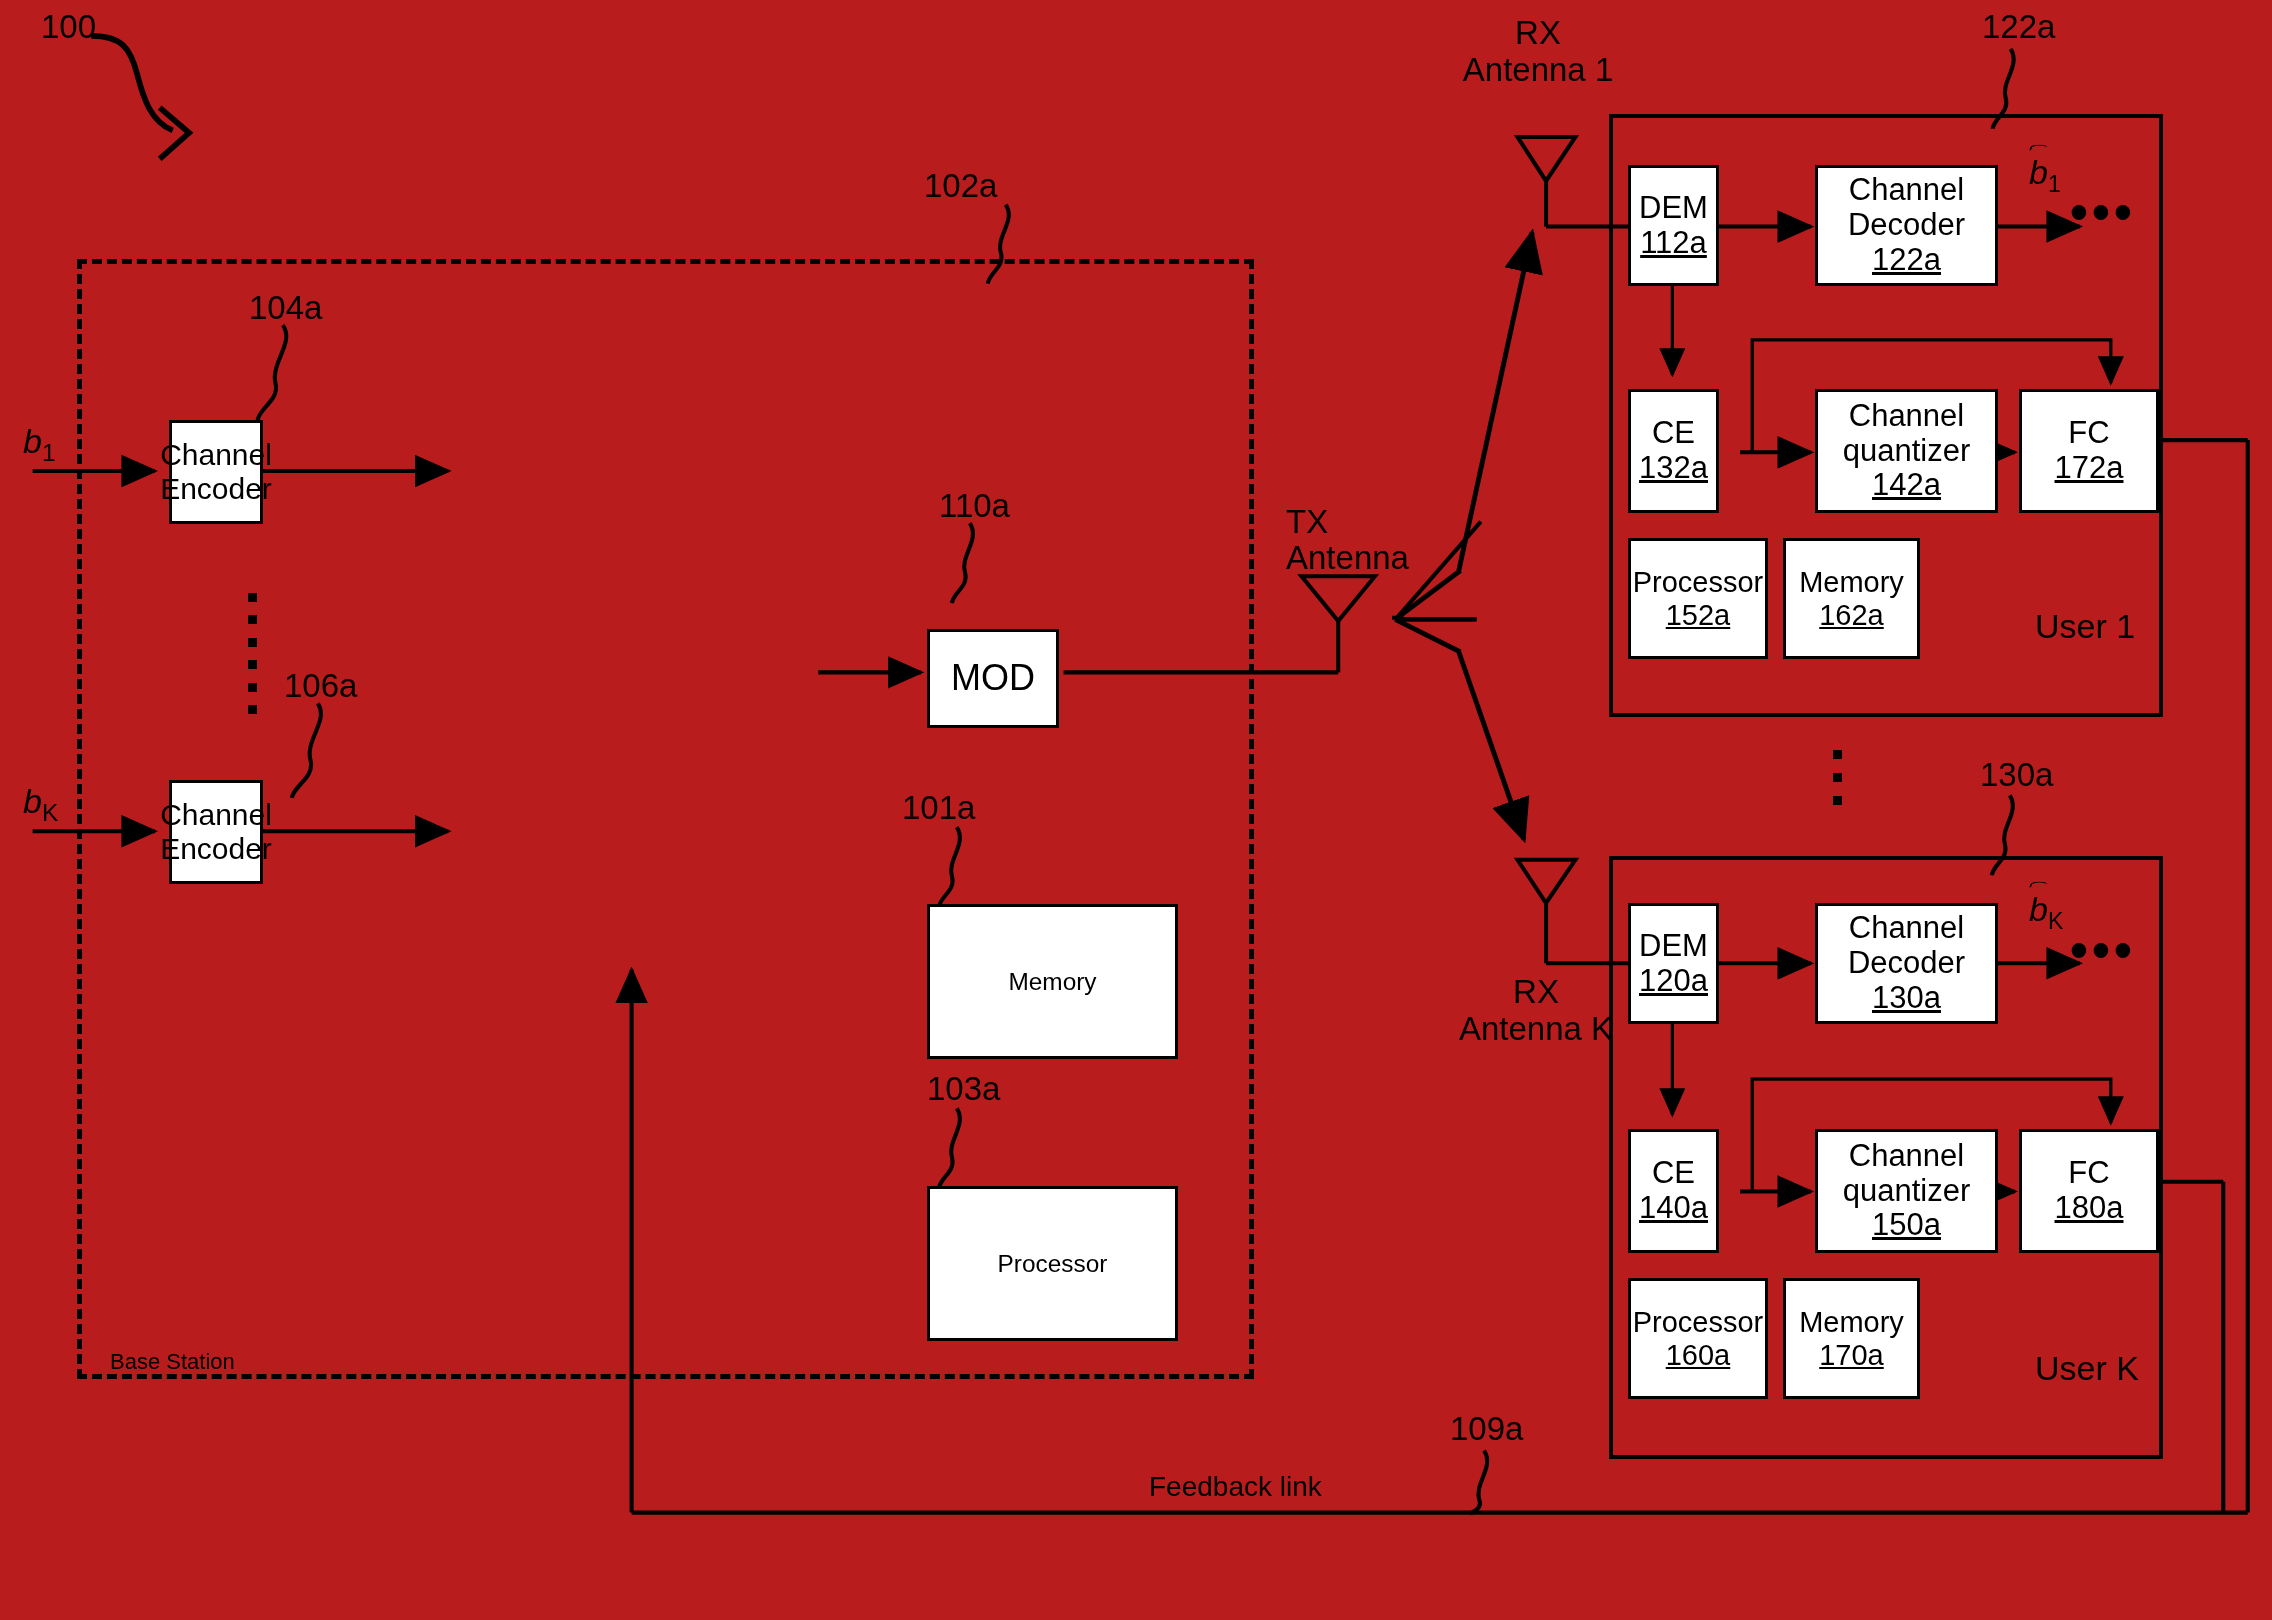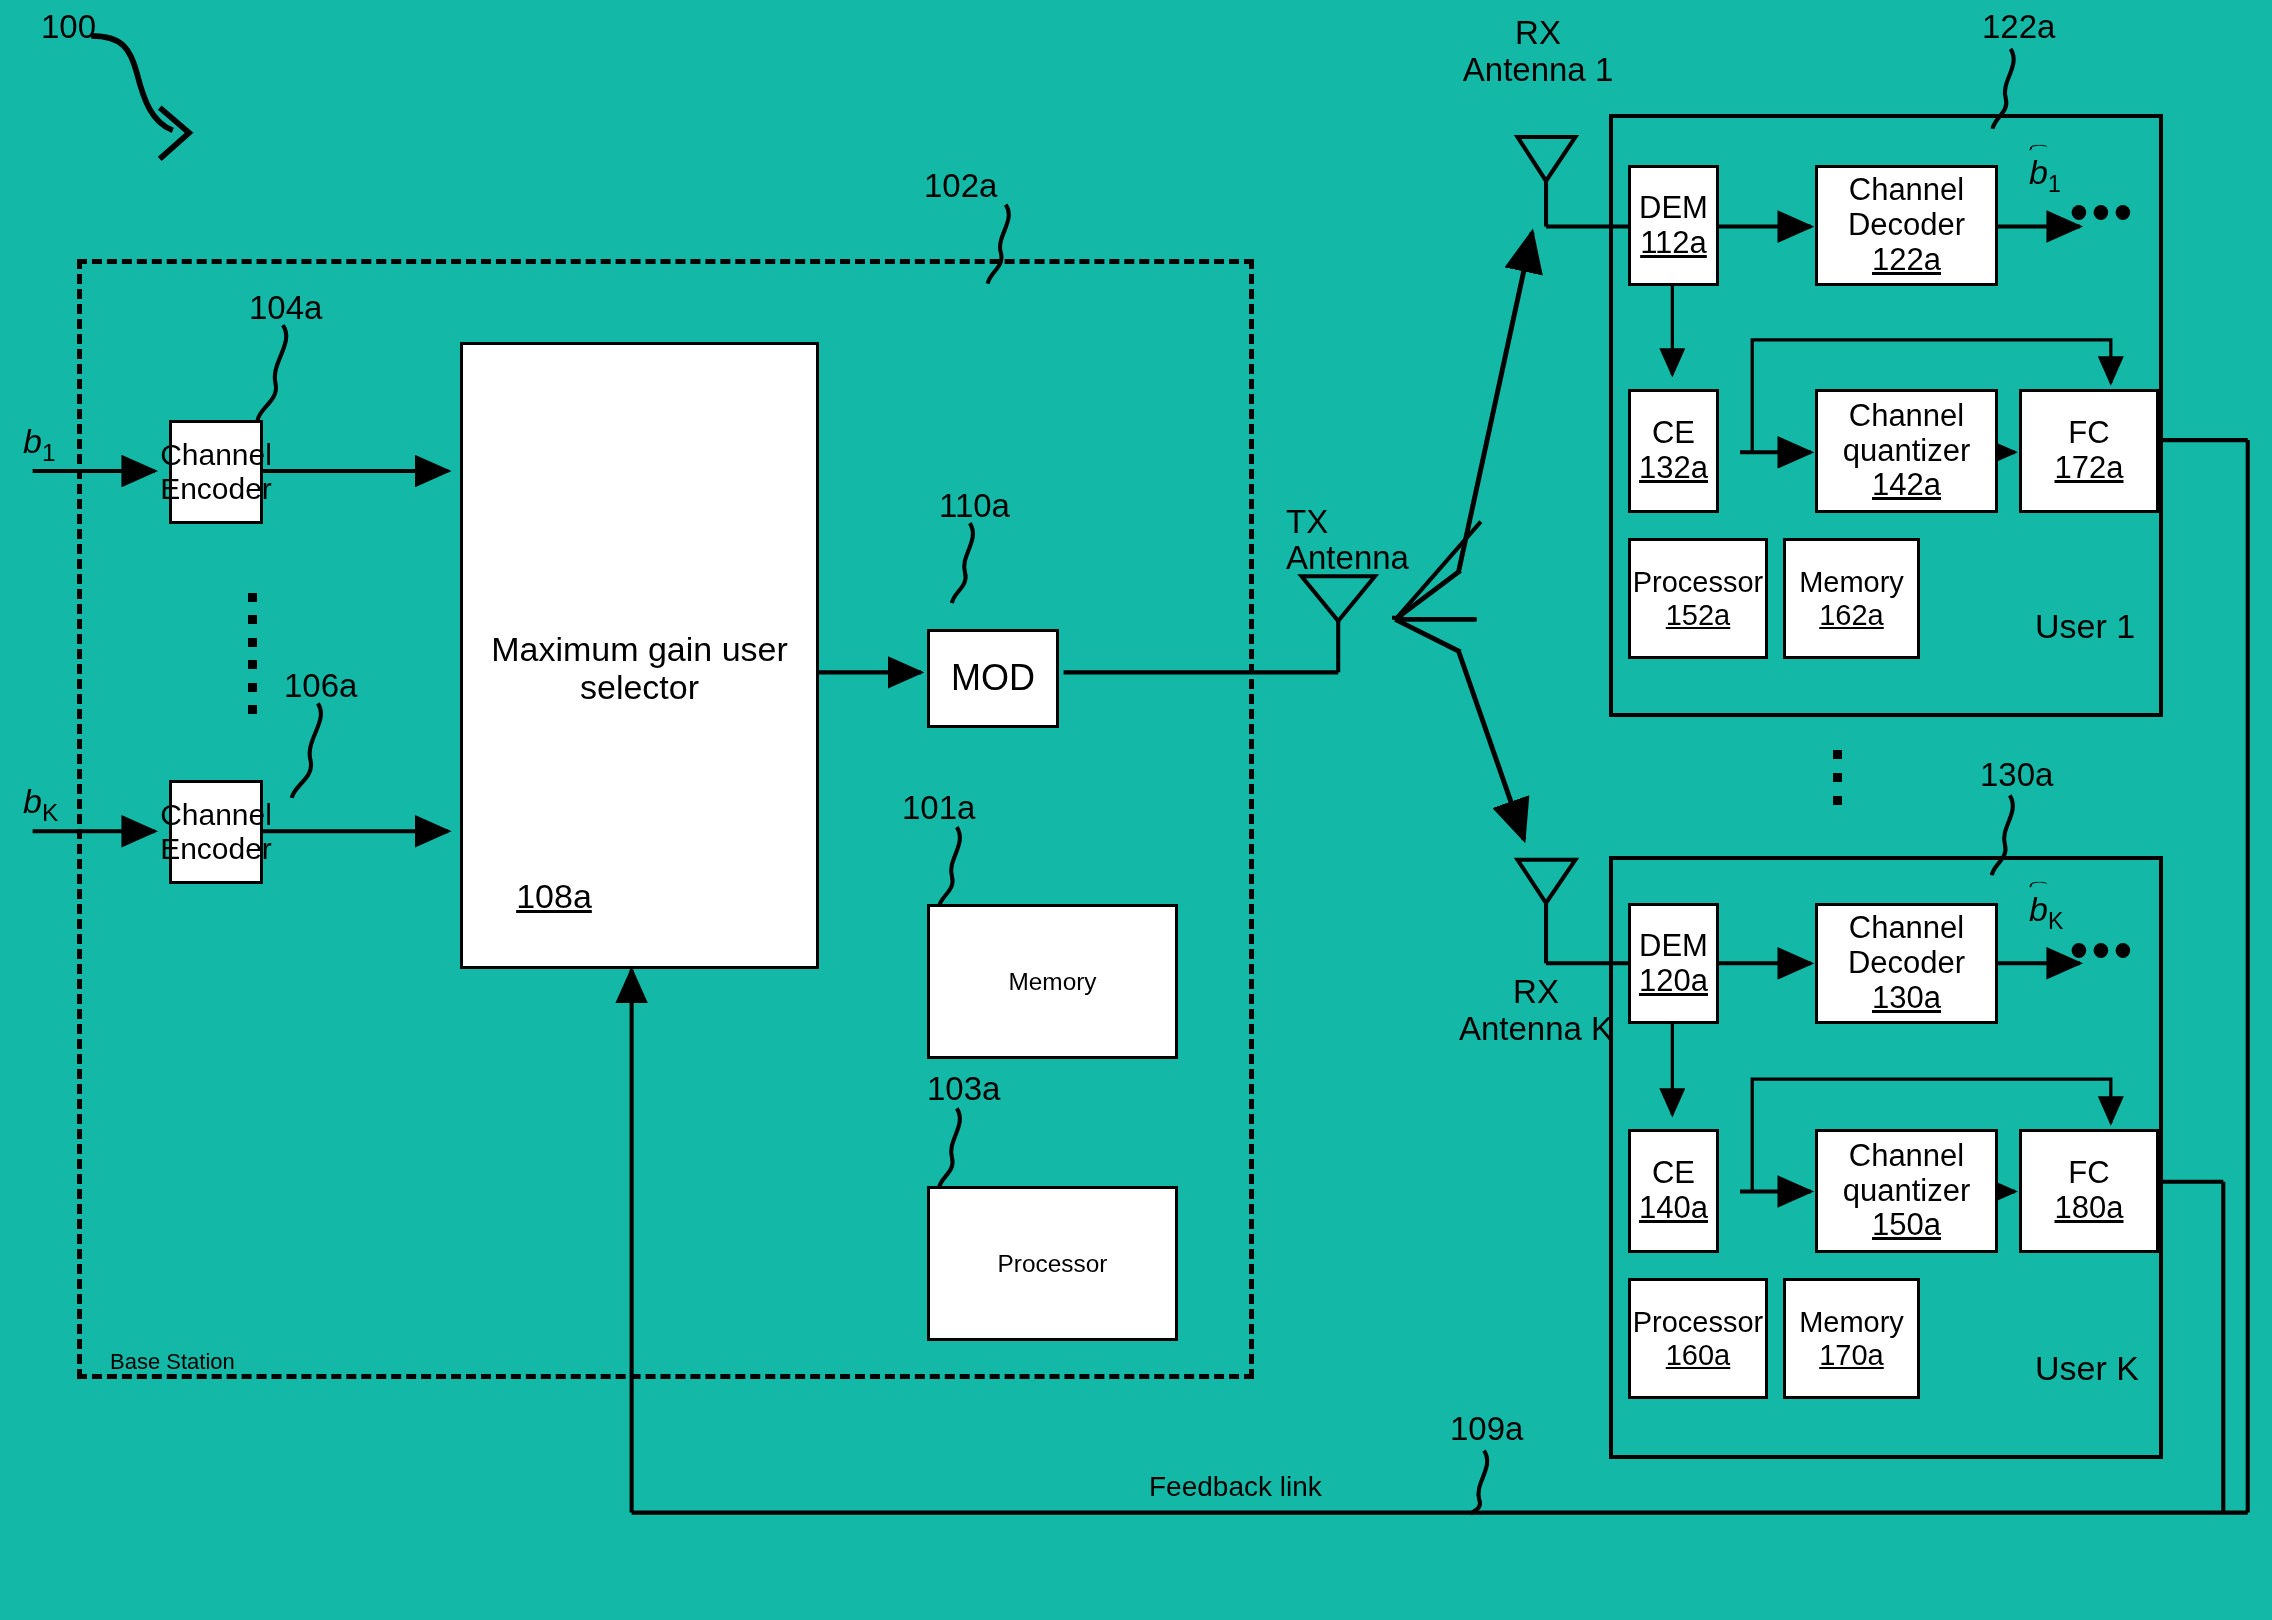--- a/index.html
+++ b/index.html
@@ -1,17 +1,17 @@
 <!DOCTYPE html>
 <html style="font-size:13px"><head>
 <meta charset="utf-8">
 <style>
   html,body{margin:0;padding:0;background:#fff;}
   body{font-family:"Liberation Sans", sans-serif;color:#000;}
-  #sheet{position:relative;width:2273px;height:1621px;background:#14b8a6;overflow:hidden;}
+  #sheet{position:relative;width:2273px;height:1621px;background:#b91c1c;overflow:hidden;}
   svg#wires{position:absolute;left:0;top:0;width:2273px;height:1621px;}
   .box{position:absolute;border:3.3px solid #000;background:#fff;box-sizing:border-box;
        display:flex;flex-direction:column;align-items:center;justify-content:center;
        text-align:center;line-height:1.12;}
   .box .t{display:block;}
   .box .num{text-decoration:underline;display:block;}
   .lbl{position:absolute;white-space:nowrap;text-align:center;}
   .refnum{position:absolute;white-space:nowrap;font-size:33px;}
   .dashbox{position:absolute;border:5.7px dashed #000;box-sizing:border-box;background:transparent;}
   .solidbox{position:absolute;border:4.1px solid #000;box-sizing:border-box;background:transparent;}
@@ -162,25 +162,20 @@
 
   <div class="vdots" style="left:248px;top:593px;width:9.8px;height:121px;">
     <i></i>
       <i></i>
       <i></i>
       <i></i>
       <i></i>
       <i></i>
   </div>
 
-  <div class="box" style="left:460px;top:342px;width:359px;height:627px;font-size:34px;justify-content:flex-start;">
-    <span class="t" style="margin-top:285px;">Maximum gain user</span>
-    <span class="t">selector</span>
-    <span class="num" style="margin-top:171px;margin-right:171px;">108a</span>
-  </div>
 
   <div class="box" style="left:927px;top:629px;width:132px;height:99px;font-size:36px;">
     <span class="t">MOD</span>
   </div>
   <div class="refnum" style="left:939px;top:487px;">110a</div>
 
   <div class="box" style="left:927px;top:904px;width:251px;height:155px;font-size:24.4px;">
     <span class="t">Memory</span>
   </div>
   <div class="refnum" style="left:902px;top:789px;text-align:right;">101a</div>

